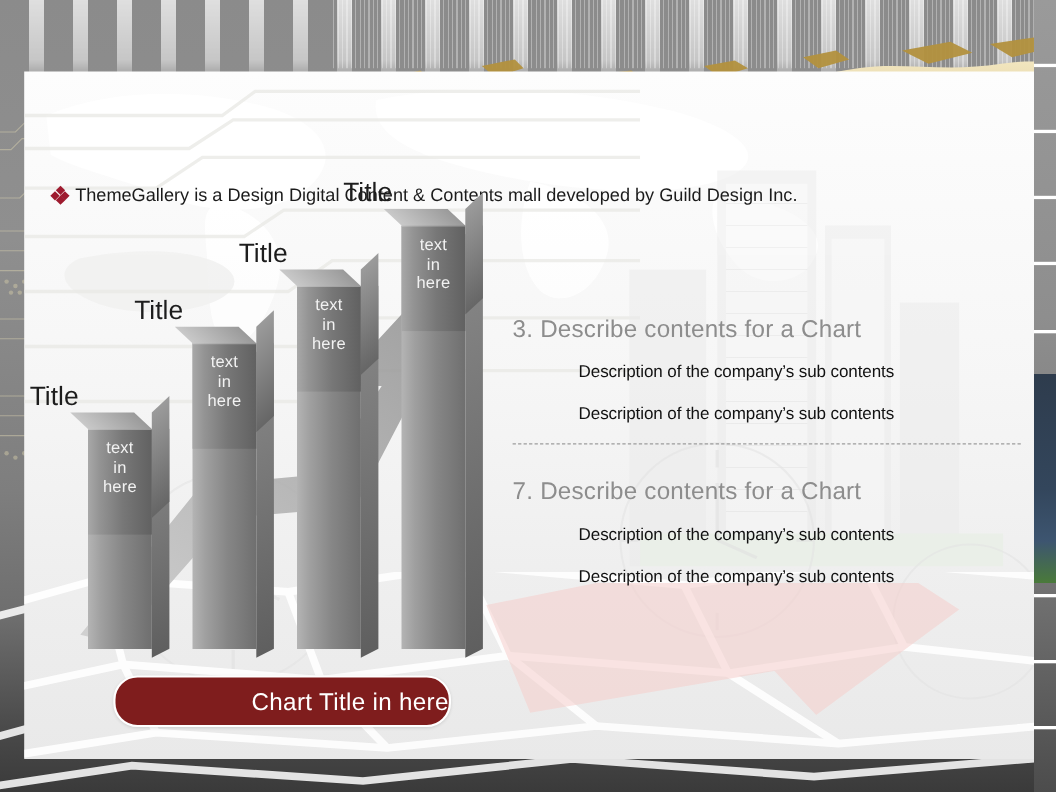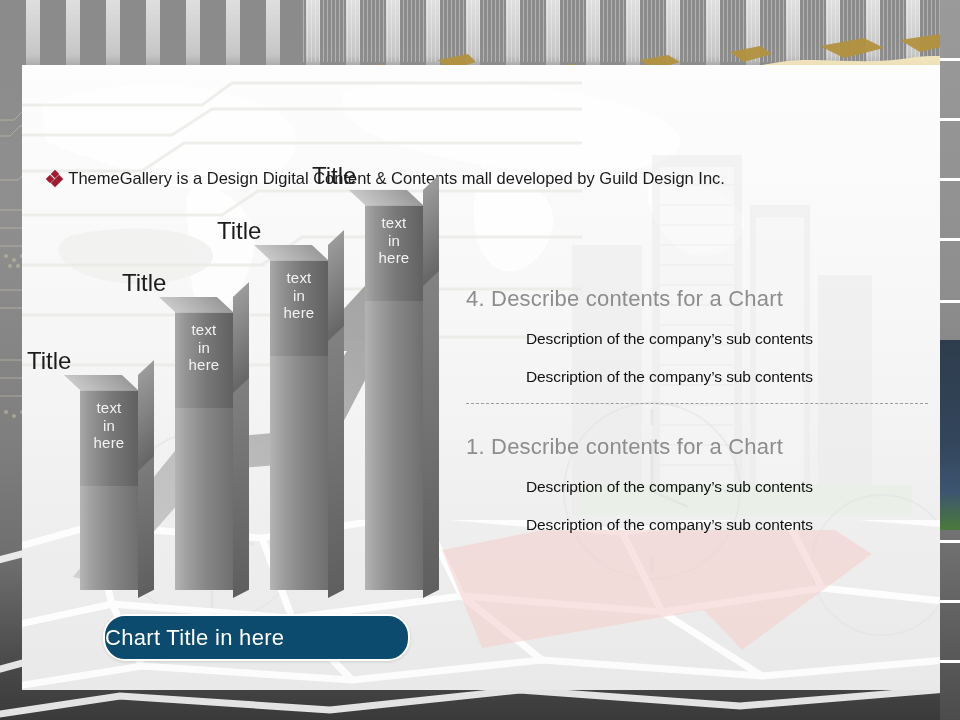--- a/index.html
+++ b/index.html
@@ -123,23 +123,23 @@
   }
   .bar-title{
     position:absolute;font-size:24px;color:#1d1d1d;white-space:nowrap;
   }
   
   .risearrow{position:absolute;left:0;top:30px;width:400px;height:330px;}
 
   
   .chart-pill{
     position:absolute;left:103px;top:614px;width:303px;height:43px;
-    border-radius:22px;background:#0c4a6e;border:2px solid #ffffff;
+    border-radius:22px;background:#7f1d1d;border:2px solid #ffffff;
     box-shadow:0 1px 3px rgba(0,0,0,.12);
-    display:flex;align-items:center;justify-content:flex-start;
+    display:flex;align-items:center;justify-content:flex-end;
   }
   .chart-pill span{color:#ffffff;font-size:22px;letter-spacing:.3px;}
 
   
   .block{position:absolute;left:466px;width:470px;}
   .block h3{
     margin:0;font-size:22px;font-weight:normal;color:#8d8d8d;letter-spacing:.2px;
   }
   .block p{
     margin:16px;font-size:15.5px;color:#111111;line-height:1.42;
@@ -391,26 +391,26 @@
       </div>
       <div class="bar-title" style="left:-53px;bottom:400px;">Title</div>
     </div>
   </div>
 
   <div class="chart-pill">
     <span>Chart Title in here</span>
   </div>
 
   <div class="block" style="top:286px;">
-    <h3>4. Describe contents for a Chart</h3>
+    <h3>3. Describe contents for a Chart</h3>
     <p>Description of the company’s sub contents</p>
     <p>Description of the company’s sub contents</p>
   </div>
 
   <div class="divider"></div>
 
   <div class="block" style="top:434px;">
-    <h3>1. Describe contents for a Chart</h3>
+    <h3>7. Describe contents for a Chart</h3>
     <p>Description of the company’s sub contents</p>
     <p>Description of the company’s sub contents</p>
   </div>
 
 </div>
 
 </body></html>

